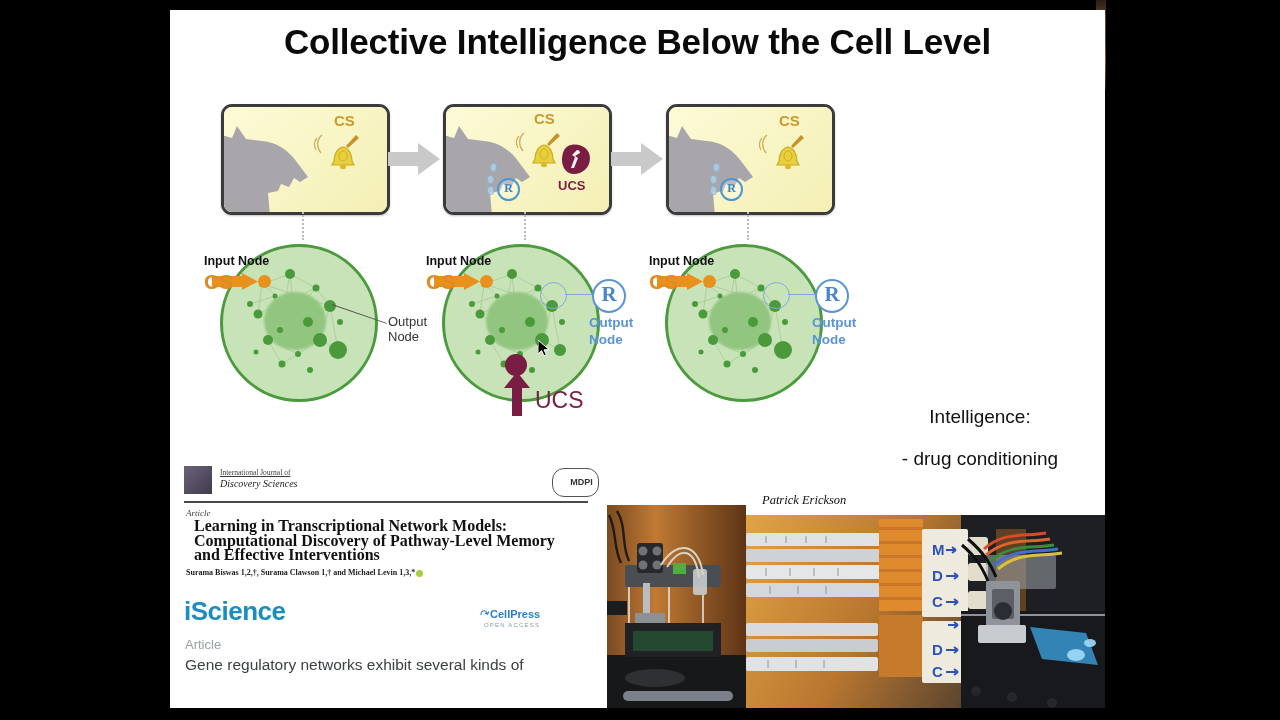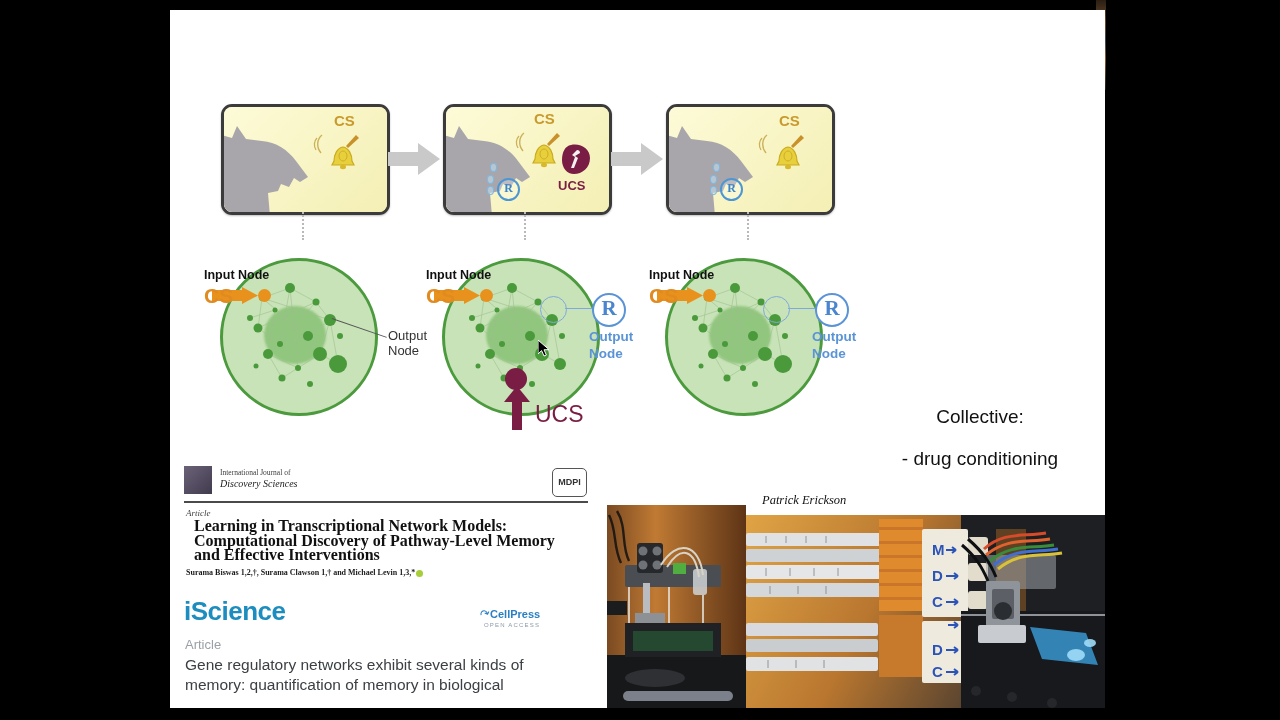--- a/index.html
+++ b/index.html
@@ -38,21 +38,21 @@
   .ucs-lbl{position:absolute;font-size:13px;font-weight:bold;color:#7a1d44;
     font-family:"Liberation Sans",sans-serif;}
 
   .bigarrow{position:absolute;top:132px;width:52px;height:34px;}
   .bigarrow.a1{left:218px;}
   .bigarrow.a2{left:441px;}
 
   .dashline{position:absolute;width:0;border-left:2px dotted #b9b9b9;}
 
   
-  .cell{position:absolute;top:248px;width:160px;height:160px;}
+  .cell{position:absolute;top:234px;width:160px;height:160px;}
   .cell.c1{left:50px;}
   .cell.c2{left:272px;}
   .cell.c3{left:495px;}
   .membrane{position:absolute;left:0;top:0;width:152px;height:152px;border-radius:50%;
     background:#c8e3b8;border:3px solid #4c9a3e;}
   .nucleus{position:absolute;left:44px;top:48px;width:62px;height:58px;border-radius:50%;
     background:#8dc47a;filter:blur(1px);opacity:.92;}
 
   .ionode{position:absolute;font-size:12.5px;font-weight:bold;color:#111;
     font-family:"Liberation Sans",sans-serif;white-space:nowrap;}
@@ -75,26 +75,26 @@
 
   
   .rtxt{position:absolute;font-size:19px;color:#111;text-align:center;line-height:25px;
     font-family:"Liberation Sans",sans-serif;}
 
   
   .paper1{position:absolute;left:14px;top:448px;width:404px;height:132px;background:#fff;}
   .ijms-logo{position:absolute;left:0;top:8px;width:28px;height:28px;
     background:linear-gradient(135deg,#6b6277,#413b4e);}
   .ijms-t1{position:absolute;left:36px;top:10px;font-size:7.5px;color:#3b3b3b;
-    font-family:"Liberation Serif",serif;}
+    font-family:"Liberation Serif",serif;text-decoration:underline;}
   .ijms-t2{position:absolute;left:36px;top:20px;font-size:10px;color:#222;font-style:italic;
     font-family:"Liberation Serif",serif;}
   .mdpi{position:absolute;left:368px;top:10px;width:33px;height:27px;border:1.4px solid #555;
-    border-radius:5px;font-size:9px;font-weight:bold;color:#333;text-align:center;line-height:26px;
-    font-family:"Liberation Sans",sans-serif;}
+    border-radius:12px;font-size:9px;font-weight:bold;color:#333;text-align:center;line-height:26px;
+    font-family:"Liberation Sans",sans-serif;padding-left:12px;}
   .rule{position:absolute;left:0;top:43px;width:404px;height:2px;background:#4a4a4a;}
   .art-kick{position:absolute;left:2px;top:50px;font-size:9px;color:#444;font-style:italic;
     font-family:"Liberation Serif",serif;}
   .paper1-title{position:absolute;left:2px;top:61px;width:400px;font-size:16px;font-weight:bold;
     color:#111;line-height:14.5px;font-family:"Liberation Serif",serif;margin-left:8px;}
   .paper1-auth{position:absolute;left:2px;top:110px;font-size:8px;font-weight:bold;color:#1a1a1a;
     font-family:"Liberation Serif",serif;}
   .orcid{display:inline-block;width:7px;height:7px;border-radius:50%;background:#a6ce39;
     vertical-align:middle;margin-left:1px;}
 
@@ -123,20 +123,21 @@
 </style>
 </head>
 <body>
 
 <div id="screen">
 
   <div id="video-sliver"></div>
 
   <div id="slide">
 
+    <div class="title">Collective Intelligence Below the Cell Level</div>
 
     <div class="panel p1">
       <div class="bg"></div>
       <svg class="dog" viewBox="0 0 110 92">
         <path fill="#a9a6ab" d="M0 92V10l14 4 5-12 9 13 16 2c14 1 26 9 34 20l12 16-8 5-6-4-5 9-8-3-3 7-10 2 2 23z"></path>
       </svg>
       <svg class="bell" style="left:103px;top:26px;" viewBox="0 0 34 40">
         <path fill="#e8cf3c" stroke="#c9ab20" stroke-width="1.2" d="M16 14c-6 1-9 8-9 14l-2 4h22l-2-4c0-6-3-13-9-14z"></path>
         <ellipse cx="16" cy="34" rx="3" ry="2.2" fill="#d8b92c"></ellipse>
         <path fill="#c8912a" d="M19 13l10-11 3 3-11 10z"></path>
@@ -344,21 +345,21 @@
       <div class="cs-big" style="left:-16px;top:26px;">CS</div>
       <div class="ring" style="left:98px;top:38px;"></div>
       <div class="conn" style="left:123px;top:50px;width:28px;"></div>
       <div class="rcirc" style="left:150px;top:35px;">R</div>
       <div class="out-lbl blue" style="left:147px;top:70px;">
         <span>Output</span><br>
         <span>Node</span>
       </div>
     </div>
 
-    <div class="rtxt" style="left:700px;top:394px;width:220px;">Collective:</div>
+    <div class="rtxt" style="left:700px;top:394px;width:220px;">Intelligence:</div>
     <div class="rtxt" style="left:700px;top:436px;width:220px;">- drug conditioning</div>
 
     <div class="paper1">
       <div class="ijms-logo"></div>
       <div class="ijms-t1">International Journal of</div>
       <div class="ijms-t2">Discovery Sciences</div>
       <div class="mdpi">MDPI</div>
       <div class="rule"></div>
       <div class="art-kick">Article</div>
       <div class="paper1-title">
@@ -373,21 +374,21 @@
 
     <div class="paper2">
       <div class="iscience">iScience</div>
       <div class="cellpress">
         <div><span class="cp-glyph">↷</span><span class="cp-name">CellPress</span></div>
         <div class="cp-sub" style="text-align:right;">OPEN ACCESS</div>
       </div>
       <div class="art2-kick">Article</div>
       <div class="paper2-title">
         <span>Gene regulatory networks exhibit several kinds of</span><br>
-        <span>memory: quantification of memory in biological</span><br>
+        <br>
       </div>
     </div>
 
     <div class="credit">Patrick Erickson</div>
 
     <div class="photo ph1">
       <svg viewBox="0 0 139 213" width="139" height="213">
         <defs>
           <linearGradient id="woodg" x1="0" y1="0" x2="1" y2="0">
             <stop offset="0" stop-color="#7a4a22"></stop>

